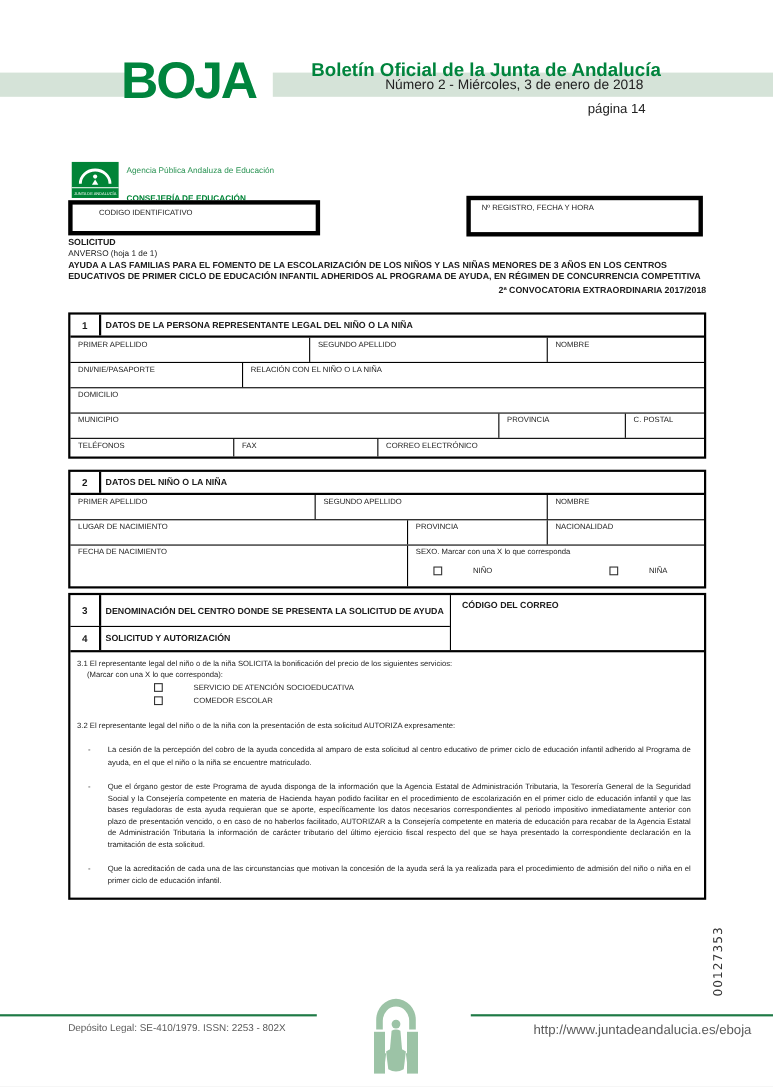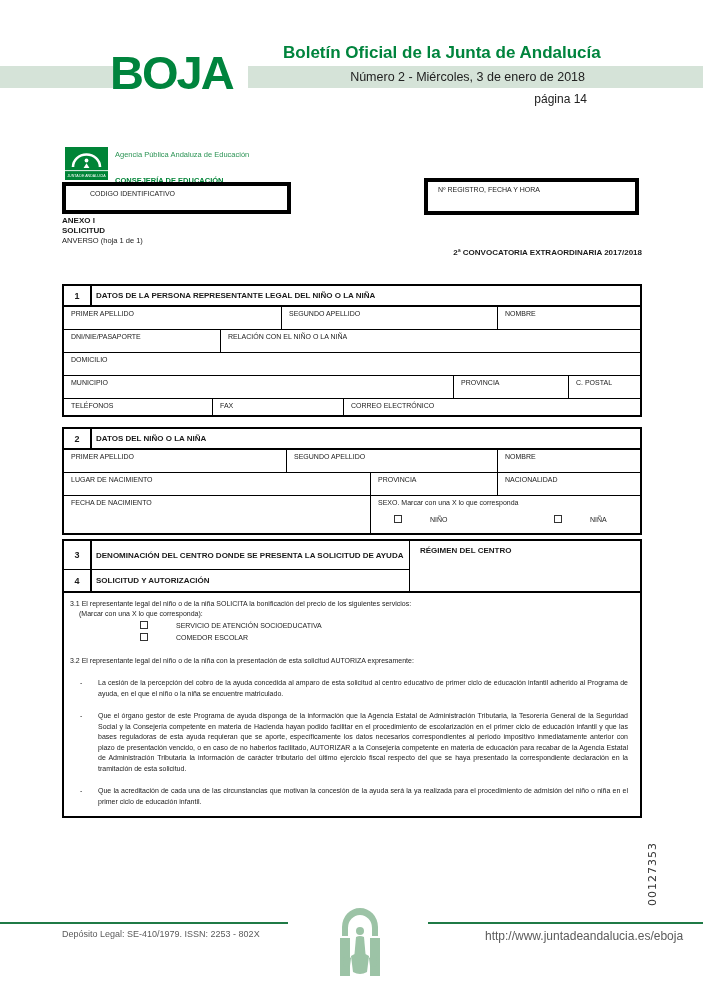--- a/index.html
+++ b/index.html
@@ -5,21 +5,21 @@
   html,body{margin:0;padding:0;background:#e8e8e8;}
   .page{position:relative;width:703px;height:988px;background:#fff;margin:0 auto;
         font-family:"Liberation Sans", sans-serif;color:#1a1a1a;overflow:hidden;}
 
   
   .band{position:absolute;top:66px;height:22px;background:#d5e3d8;}
   .band-left{left:0;width:118px;}
   .band-right{left:248px;width:455px;}
   .boja{position:absolute;left:110px;top:50px;font-size:47px;font-weight:bold;
         color:#00843d;letter-spacing:-2px;line-height:46px;}
-  .hdr-title{position:absolute;left:283px;top:43px;font-size:17px;font-weight:bold;color:#00843d;}
+  .hdr-title{position:absolute;left:283px;top:54px;font-size:17px;font-weight:bold;color:#00843d;}
   .hdr-issue{position:absolute;left:283px;top:70px;width:302px;text-align:right;font-size:12.5px;color:#222;}
   .hdr-page{position:absolute;left:283px;top:92px;width:304px;text-align:right;font-size:12px;color:#222;}
 
   
   .agency-logo{position:absolute;left:65px;top:147px;}
   .agency-lines{position:absolute;left:115px;top:150px;}
   .agency1{font-size:7.5px;color:#2c9455;line-height:9px;}
   .agency2{font-size:7.5px;font-weight:bold;color:#008437;line-height:9px;margin-top:17px;}
 
   
@@ -123,23 +123,23 @@
   </div>
 
   <div class="idbox codigo">
     <span>CODIGO IDENTIFICATIVO</span>
   </div>
   <div class="idbox registro">
     <span>Nº REGISTRO, FECHA Y HORA</span>
   </div>
 
   <div class="intro">
-    <div class="b8">ANEXO I</div>
     <div class="b8">SOLICITUD</div>
     <div class="anverso">ANVERSO (hoja 1 de 1)</div>
+    <div class="intro-title">AYUDA A LAS FAMILIAS PARA EL FOMENTO DE LA ESCOLARIZACIÓN DE LOS NIÑOS Y LAS NIÑAS MENORES DE 3 AÑOS EN LOS CENTROS EDUCATIVOS DE PRIMER CICLO DE EDUCACIÓN INFANTIL ADHERIDOS AL PROGRAMA DE AYUDA, EN RÉGIMEN DE CONCURRENCIA COMPETITIVA</div>
     <div class="convocatoria">2ª CONVOCATORIA EXTRAORDINARIA 2017/2018</div>
   </div>
 
   <div class="sbox" id="section1">
     <div class="shead">
       <div class="snum">1</div>
       <div class="stitle">DATOS DE LA PERSONA REPRESENTANTE LEGAL DEL NIÑO O LA NIÑA</div>
     </div>
     <div class="frow" style="height:22px;">
       <div class="fcell" style="width:217px;"><span>PRIMER APELLIDO</span></div>
@@ -204,21 +204,21 @@
         <div class="rowA">
           <div class="snum">3</div>
           <div class="stitle">DENOMINACIÓN DEL CENTRO DONDE SE PRESENTA LA SOLICITUD DE AYUDA</div>
         </div>
         <div class="rowB">
           <div class="snum">4</div>
           <div class="stitle">SOLICITUD Y AUTORIZACIÓN</div>
         </div>
       </div>
       <div class="s34right">
-        <span>RÉGIMEN DEL CENTRO</span>
+        <span>CÓDIGO DEL CORREO</span>
       </div>
     </div>
 
     <div class="s4body">
       <div class="p">3.1 El representante legal del niño o de la niña SOLICITA la bonificación del precio de los siguientes servicios:</div>
       <div class="p note">(Marcar con una X lo que corresponda):</div>
       <div class="chkline">
         <span class="cb"></span>
         <span class="chklabel">SERVICIO DE ATENCIÓN SOCIOEDUCATIVA</span>
       </div>

